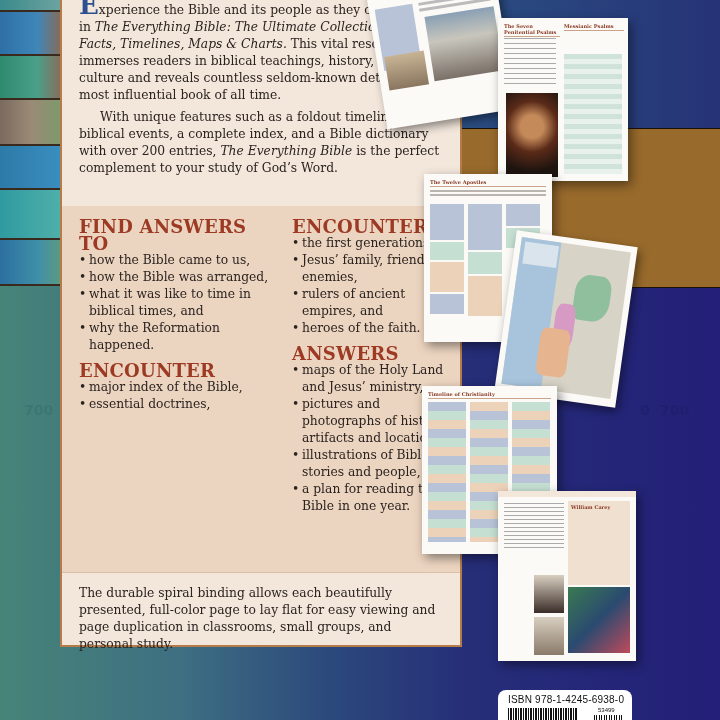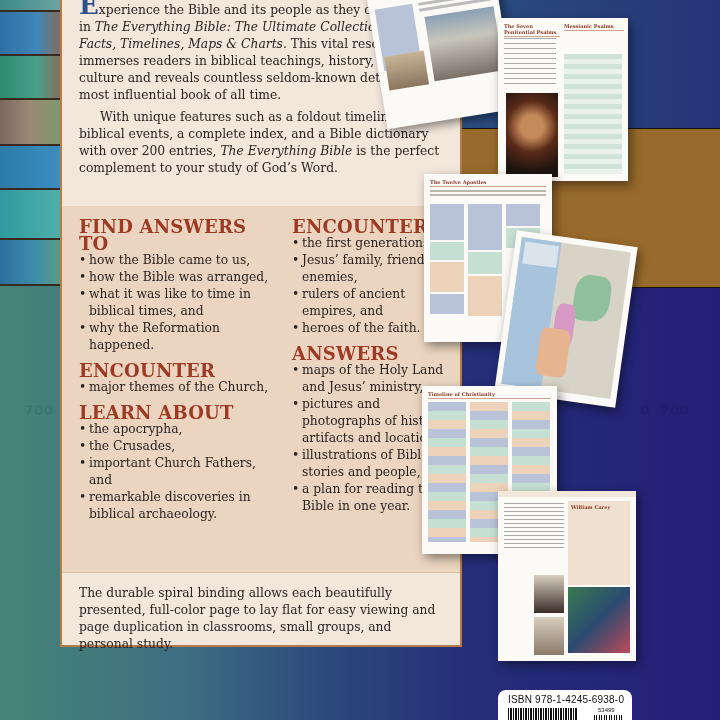--- a/index.html
+++ b/index.html
@@ -88,30 +88,22 @@
         <ul>
           <li>how the Bible came to us,</li>
           <li>how the Bible was arranged,</li>
           <li>what it was like to time in biblical times, and</li>
           <li>why the Reformation happened.</li>
         </ul>
       </div>
       <div class="sec">
         <div class="sec-title">ENCOUNTER</div>
         <ul>
-          <li>major themes of the Church,</li>
-        </ul>
-      </div>
-      <div class="sec">
-        <div class="sec-title">LEARN ABOUT</div>
-        <ul>
-          <li>the apocrypha,</li>
-          <li>the Crusades,</li>
-          <li>important Church Fathers, and</li>
-          <li>remarkable discoveries in biblical archaeology.</li>
+          <li>major index of the Bible,</li>
+          <li>essential doctrines,</li>
         </ul>
       </div>
     </div>
     <div class="col col-right">
       <div class="sec">
         <div class="sec-title">ENCOUNTER</div>
         <ul>
           <li>the first generations,</li>
           <li>Jesus’ family, friends, and enemies,</li>
           <li>rulers of ancient empires, and</li>

